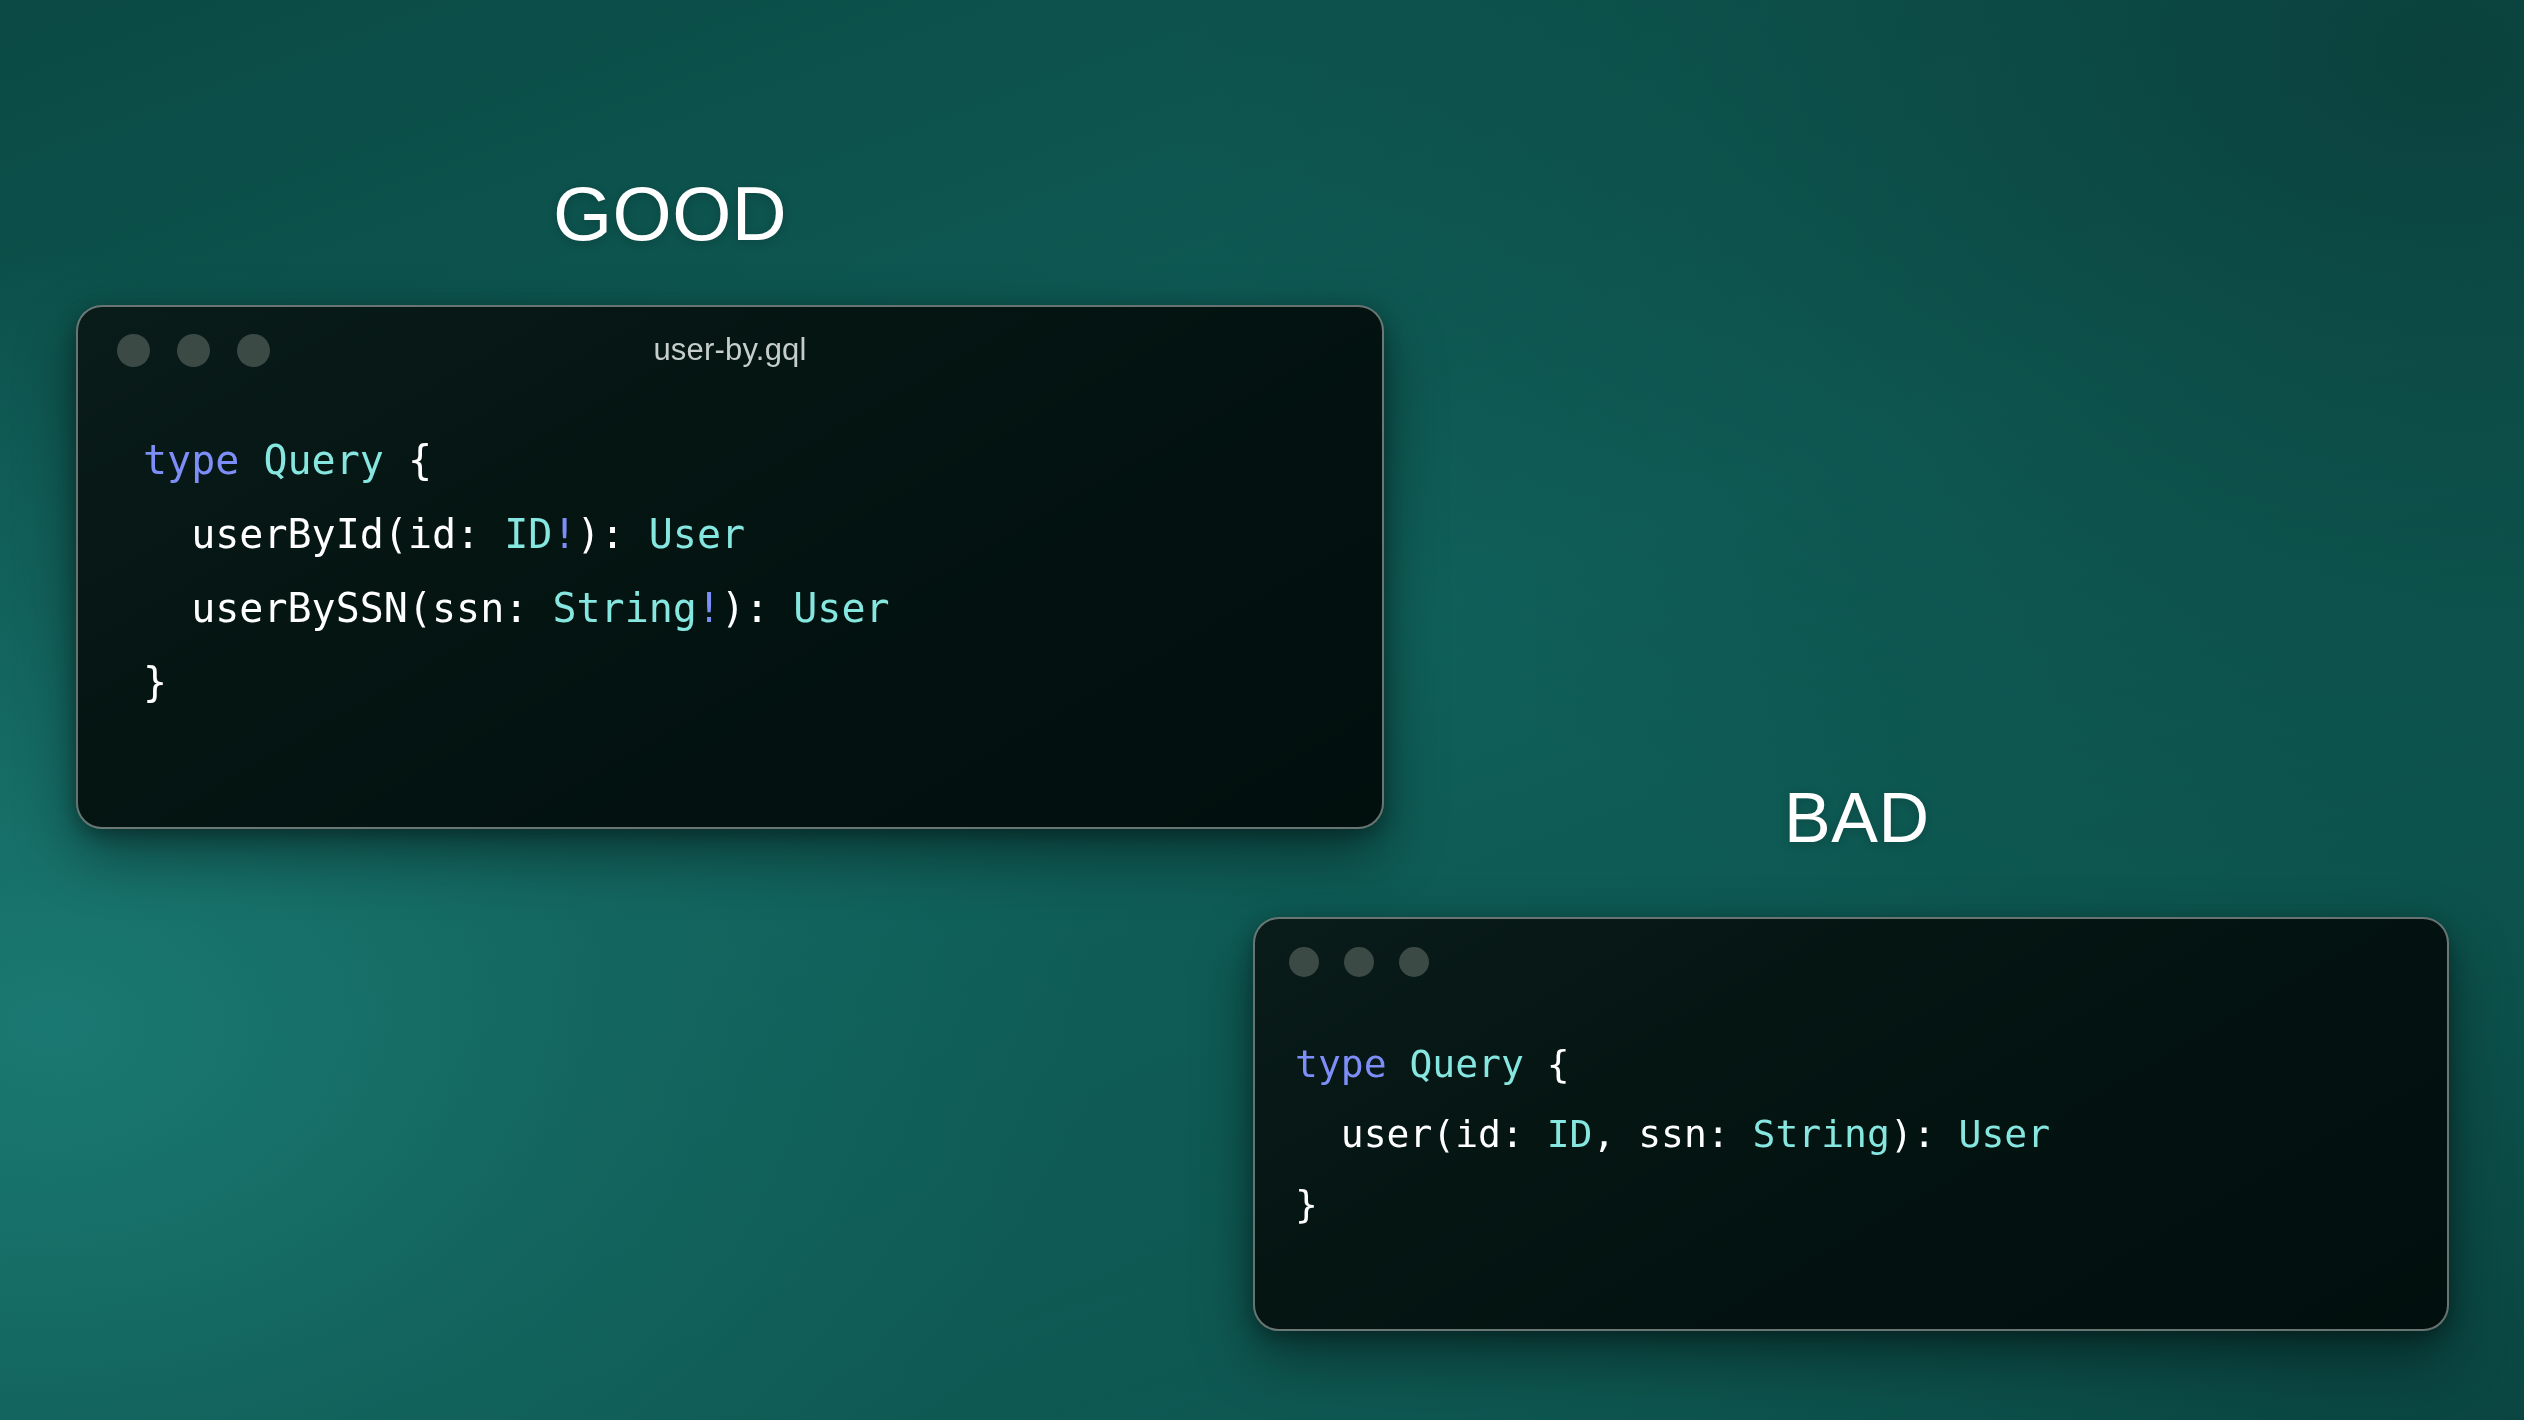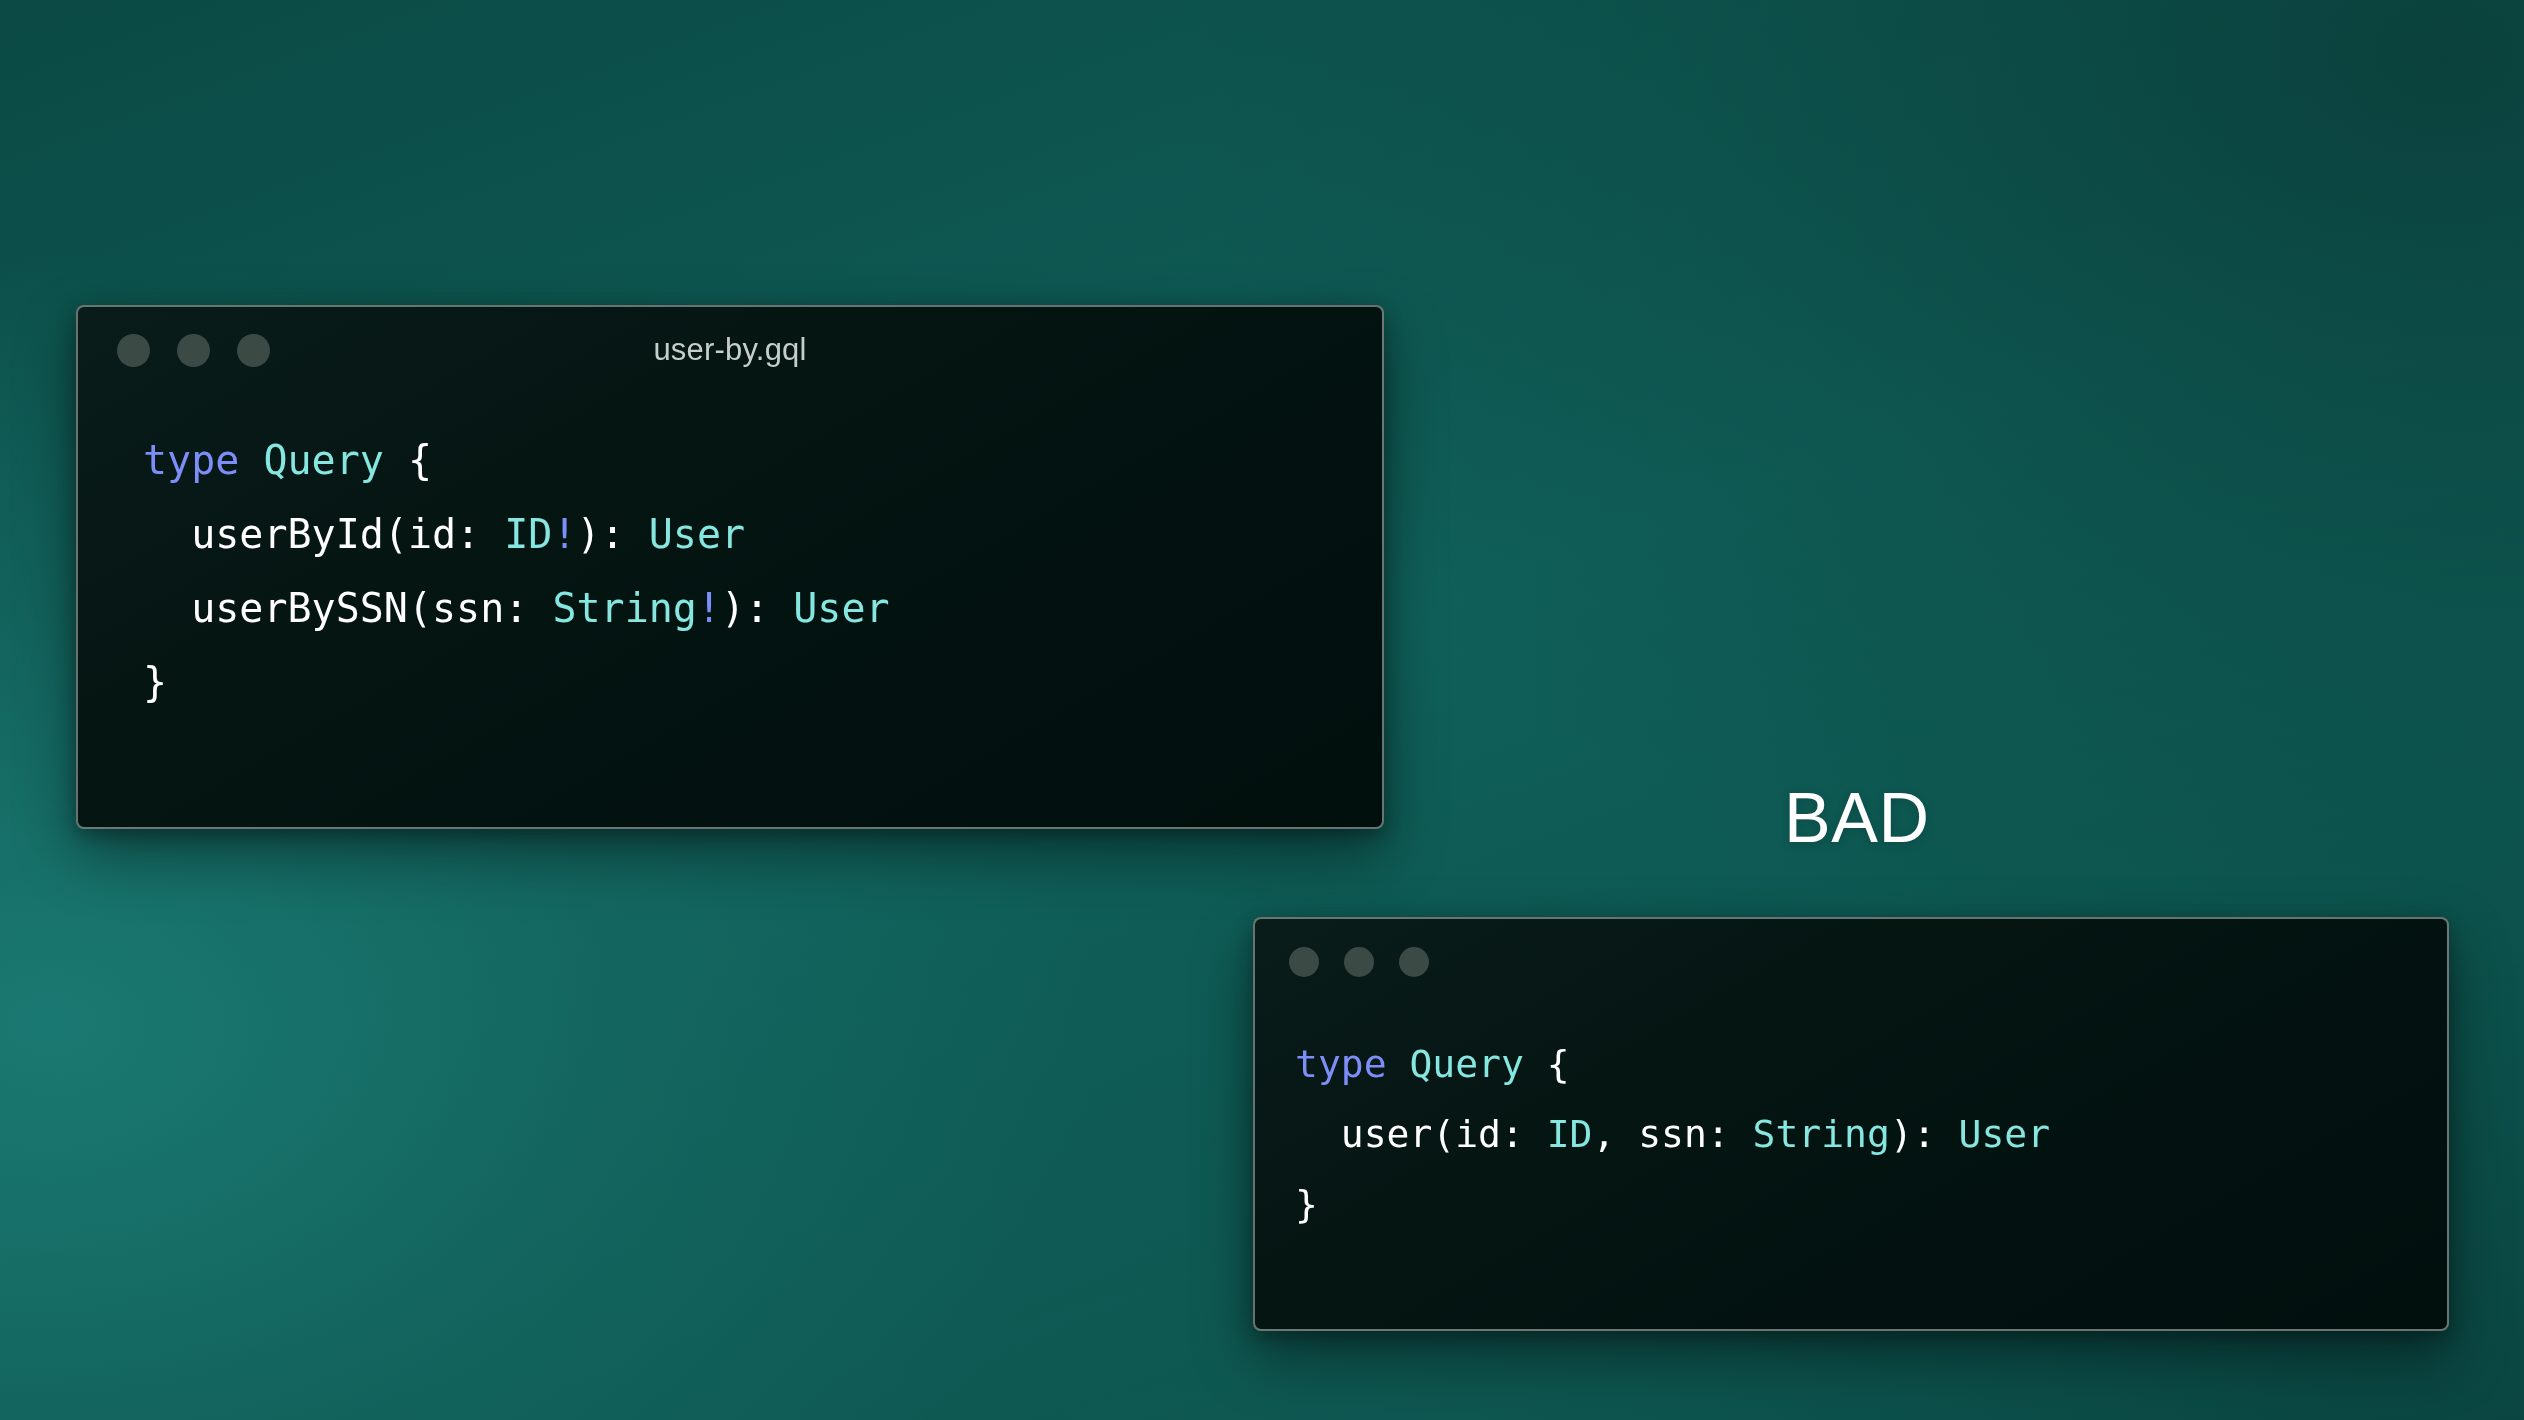--- a/index.html
+++ b/index.html
@@ -49,21 +49,21 @@
     top: 783px;
     font-size: 70px;
     margin-left: 36px;
   }
 
   
   .window {
     position: absolute;
     background: linear-gradient(150deg, #0a1c1a 0%, #041512 35%, #010f0d 100%);
     border: 2px solid rgba(188,196,194,0.55);
-    border-radius: 8px;
+    border-radius: 26px;
     box-shadow:
       0 26px 60px rgba(0,0,0,0.42),
       0 6px 18px rgba(0,0,0,0.3);
     overflow: hidden;
     box-sizing: border-box;
   }
 
   #window-good {
     left: 76px;
     top: 305px;
@@ -150,20 +150,21 @@
   .code .pn   { color: #ffffff; }
   .code .bang { color: #7e8ef9; }
 
   .sr-line { display: block; }
 </style>
 </head>
 <body>
 
 <div id="stage">
 
+  <div class="label" id="label-good">GOOD</div>
 
   <div class="window" id="window-good">
     <div class="titlebar">
       <div class="dots">
         <span class="dot"></span>
         <span class="dot"></span>
         <span class="dot"></span>
       </div>
       <div class="filename">user-by.gql</div>
     </div>

